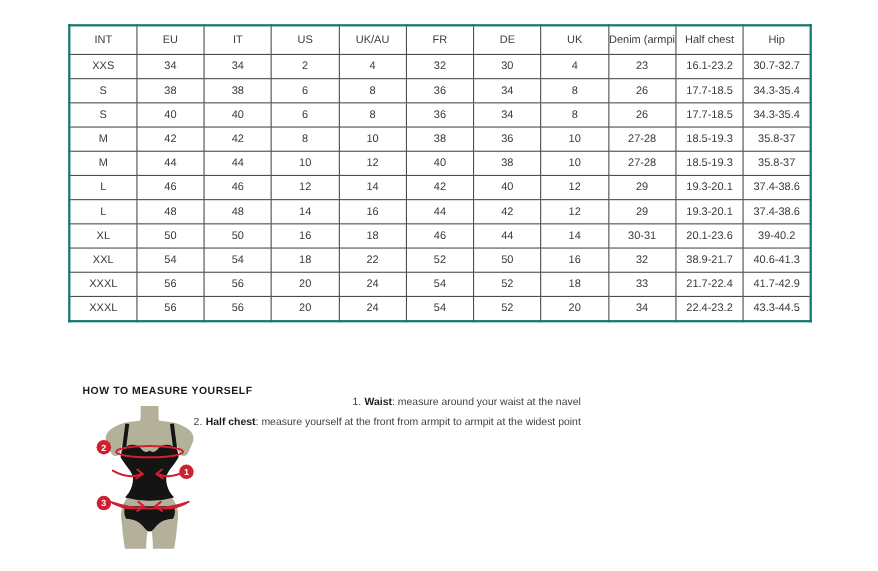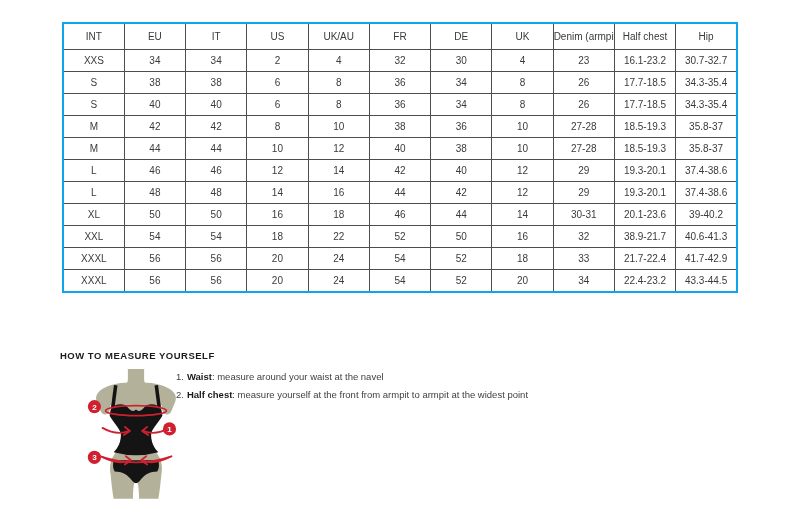--- a/index.html
+++ b/index.html
@@ -19,61 +19,62 @@
   
   table.size-table {
     position: absolute;
     left: 62px;
     top: 22px;
     width: 676px;
     border-collapse: collapse;
     table-layout: fixed;
     font-size: 10px;
     color: #3a3a3a;
-    border: 2px solid #0ea5e9;
+    border: 2px solid #0f766e;
   }
   table.size-table th,
   table.size-table td {
     border: 1px solid #4d4d4d;
     text-align: center;
     vertical-align: middle;
     padding: 0;
     font-weight: normal;
     height: 21px;
     white-space: nowrap;
     overflow: hidden;
   }
   table.size-table thead th {
     height: 25px;
   }
 
   
   .measure-title {
     position: absolute;
-    left: 60px;
+    left: 75px;
     top: 350px;
     font-size: 9.5px;
     font-weight: bold;
     letter-spacing: 0.5px;
     color: #1b1b1b;
   }
   .figure-wrap {
     position: absolute;
     left: 80px;
     top: 366px;
     width: 112px;
     height: 142px;
   }
   .instructions {
     position: absolute;
     left: 176px;
-    top: 371px;
+    top: 360px;
     font-size: 9.5px;
     color: #3f3f3f;
     line-height: 12px;
+    text-align: right;
   }
   .instr-line { margin-bottom: 6px; }
   .instr-num { margin-right: 3px; }
   .instr-label { font-weight: bold; color: #1b1b1b; }
 </style>
 </head>
 <body>
 
 <div class="page">
 

